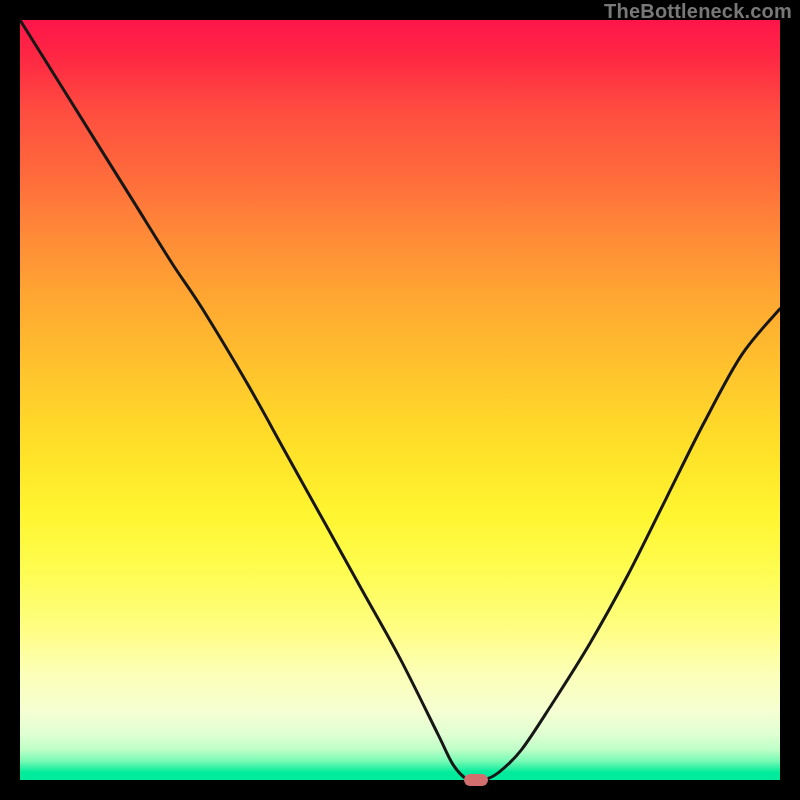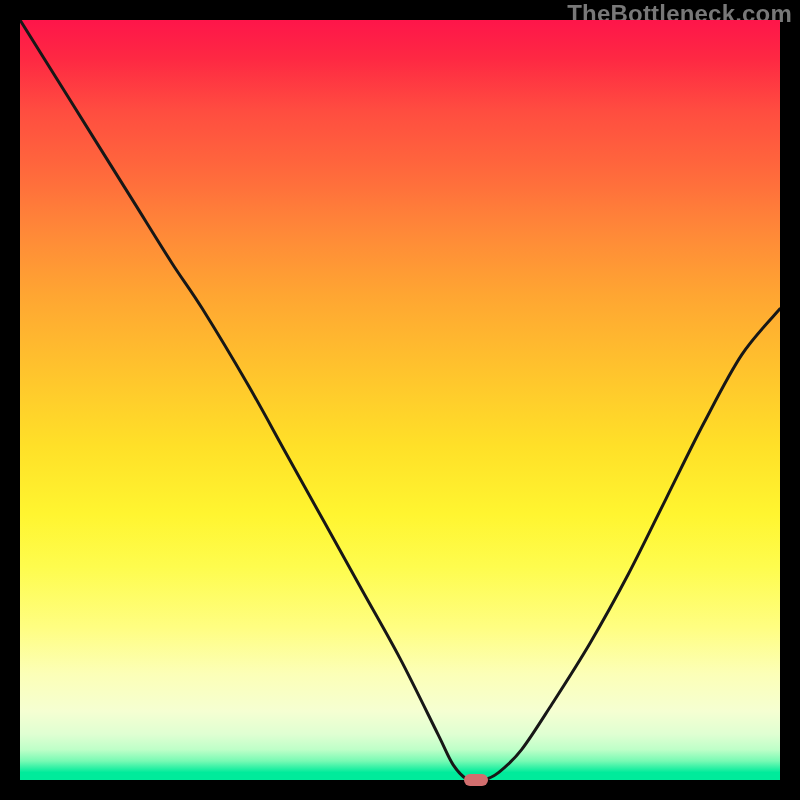--- a/index.html
+++ b/index.html
@@ -60,21 +60,21 @@
     height: 12px;
     border-radius: 6px;
     background: rgb(210, 110, 110);
     transform: translate(-50%, -50%);
   }
   .watermark {
     position: absolute;
     top: 0;
     right: 8px;
     font-family: Arial, Helvetica, sans-serif;
-    font-size: 24px;
+    font-size: 20px;
     font-weight: 600;
     color: rgb(120, 120, 120);
     letter-spacing: 0.2px;
   }
 </style>
 </head>
 <body>
 
 <div class="frame">
   <div class="watermark">TheBottleneck.com</div>

